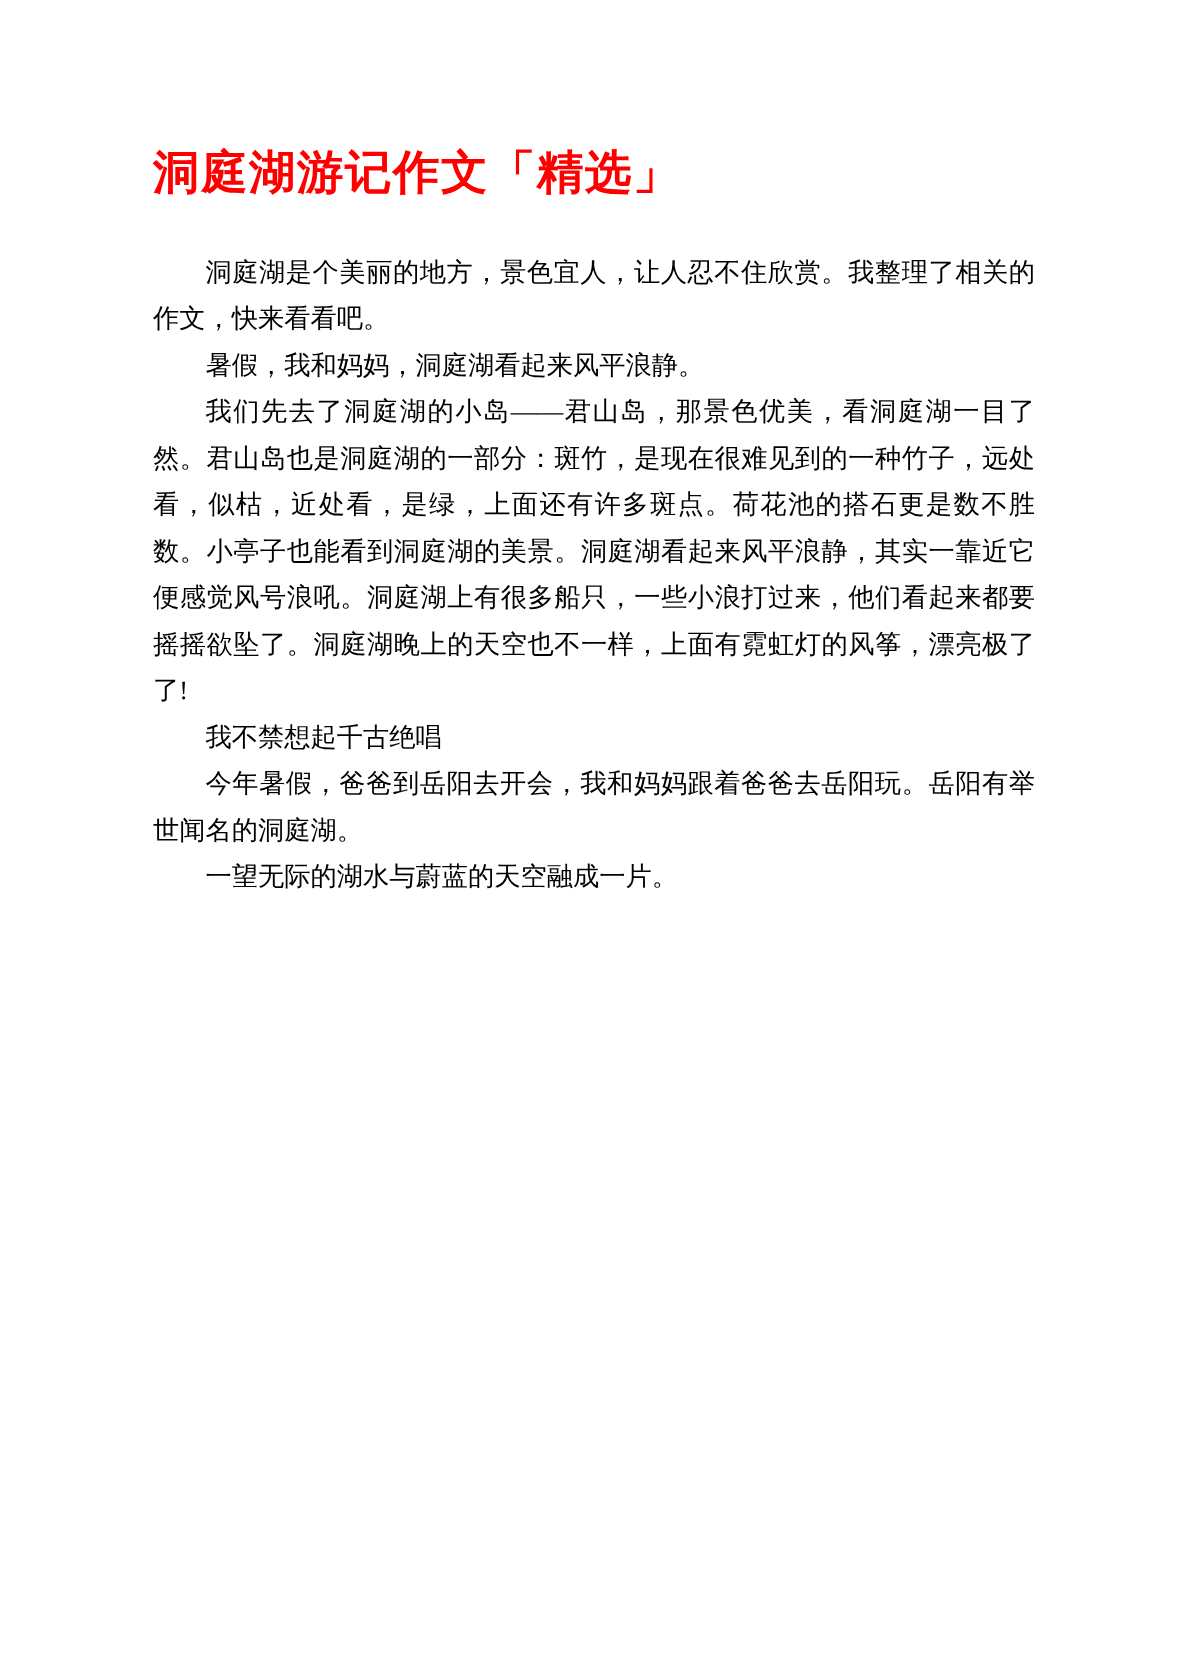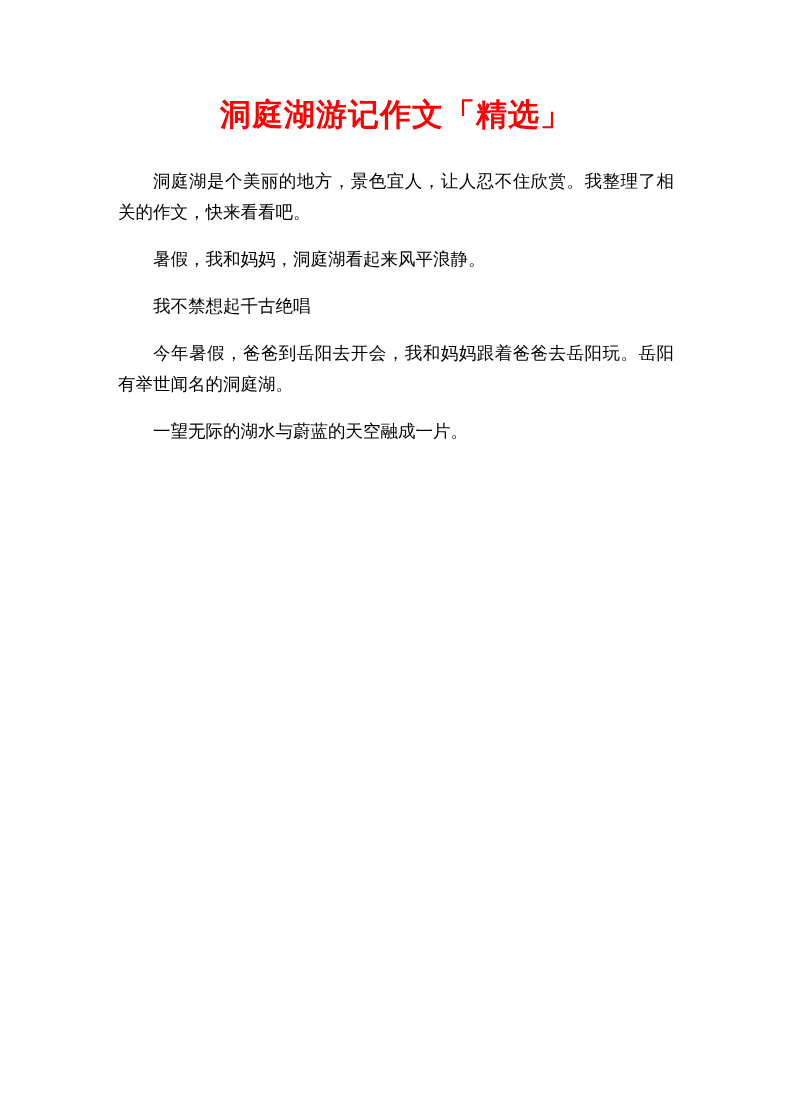--- a/index.html
+++ b/index.html
@@ -11,48 +11,49 @@
     position: relative;
     width: 792px;
     height: 1120px;
     background: #ffffff;
     overflow: hidden;
     box-sizing: border-box;
     padding: 94px 102px 0 102px;
   }
   .doc-title {
     margin: 0 0 30px 0;
-    text-align: center;
+    text-align: left;
     font-family: "Liberation Sans", "DejaVu Sans", sans-serif;
     font-weight: 700;
     font-size: 31px;
     line-height: 42px;
     letter-spacing: 1px;
     color: #ff0000;
   }
   .doc-body {
     width: 588px;
     font-family: "Liberation Serif", "DejaVu Serif", serif;
     font-size: 17.5px;
     line-height: 31px;
     color: #000000;
     text-align: justify;
   }
   .para {
-    margin: 16px;
+    margin: 0;
     padding: 0;
     text-indent: 2em;
     word-break: break-all;
   }
 </style>
 </head>
 <body>
 
 <div class="page">
   <h1 class="doc-title" style="color: rgb(255, 0, 0);">洞庭湖游记作文「精选」</h1>
   <div class="doc-body" style="color: rgb(0, 0, 0);">
       <p class="para">洞庭湖是个美丽的地方，景色宜人，让人忍不住欣赏。我整理了相关的作文，快来看看吧。</p>
       <p class="para">暑假，我和妈妈，洞庭湖看起来风平浪静。</p>
+      <p class="para">我们先去了洞庭湖的小岛——君山岛，那景色优美，看洞庭湖一目了然。君山岛也是洞庭湖的一部分：斑竹，是现在很难见到的一种竹子，远处看，似枯，近处看，是绿，上面还有许多斑点。荷花池的搭石更是数不胜数。小亭子也能看到洞庭湖的美景。洞庭湖看起来风平浪静，其实一靠近它便感觉风号浪吼。洞庭湖上有很多船只，一些小浪打过来，他们看起来都要摇摇欲坠了。洞庭湖晚上的天空也不一样，上面有霓虹灯的风筝，漂亮极了了!</p>
       <p class="para">我不禁想起千古绝唱</p>
       <p class="para">今年暑假，爸爸到岳阳去开会，我和妈妈跟着爸爸去岳阳玩。岳阳有举世闻名的洞庭湖。</p>
       <p class="para">一望无际的湖水与蔚蓝的天空融成一片。</p>
     </div>
 </div>
 
 </body></html>

